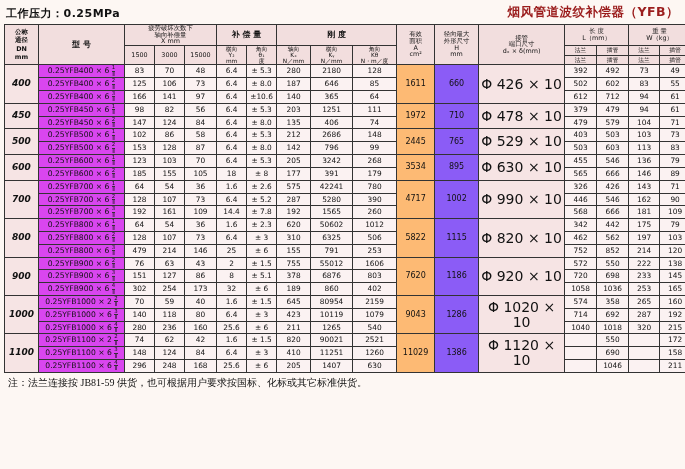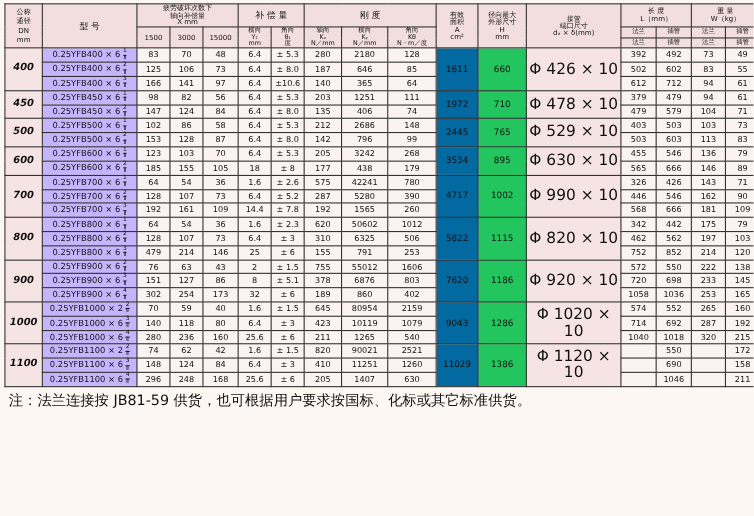--- a/index.html
+++ b/index.html
@@ -10,39 +10,45 @@
     font-size:8px;color:#111;
     overflow:hidden;
   }
   .page{position:relative;width:685px;height:469px;box-sizing:border-box;padding:3px 4px 0 4px;}
   .topbar{display:flex;justify-content:space-between;align-items:flex-end;padding:1px 2px 3px 2px;}
   .press{font-size:11px;font-weight:bold;letter-spacing:0.5px;}
   .title{font-size:12.5px;font-weight:bold;color:#9b1d1d;letter-spacing:0.5px;}
   table{border-collapse:collapse;width:677px;table-layout:fixed;}
   td,th{border:1px solid #333;text-align:center;vertical-align:middle;font-size:7.4px;line-height:1.05;padding:0;}
   thead th{background:#f2dede;font-weight:normal;}
-  .hdr-main{font-size:8px;}
+  .hdr-main{font-size:8px;font-weight:bold;}
   .small{font-size:6.4px;}
   .tiny{font-size:5.8px;}
-  .model{background:#c4b5fd;font-size:7.6px;white-space:nowrap;}
+  .model{background:#d946ef;font-size:7.6px;white-space:nowrap;}
   .dn{background:#f6e4e4;font-size:9px;font-weight:bold;font-style:italic;}
   .rowcell{background:#fbf2f2;}
-  .area{background:#0369a1;font-size:8px;}
-  .hcell{background:#22c55e;font-size:8px;text-align:center;}
+  .area{background:#fdba74;font-size:8px;}
+  .hcell{background:#8b5cf6;font-size:8px;text-align:center;}
   .pipe{background:#f6e4e4;font-size:14px;}
-  .foot{font-size:13px;padding:3px 2px 0 4px;}
+  .foot{font-size:10px;padding:3px 2px 0 4px;font-family:Liberation Serif, serif;}
   .frac{display:inline-block;vertical-align:middle;font-size:5.4px;line-height:1;text-align:center;}
   .frac i{display:block;font-style:normal;}
   .frac .bar{border-top:1px solid #333;}
 </style>
 </head>
 <body>
 
 <div class="page">
 
+  <div class="topbar">
+    <div class="press">工作压力：0.25MPa</div>
+    <div class="title">
+      <span>烟风管道波纹补偿器</span><span>（YFB）</span>
+    </div>
+  </div>
 
   <table>
     <colgroup>
       <col style="width:34px">
         <col style="width:86px">
       <col style="width:30px">
         <col style="width:30px">
         <col style="width:32px">
       <col style="width:30px">
         <col style="width:30px">
@@ -284,21 +290,21 @@
           <td class="rowcell">79</td>
         </tr>
         <tr>
           <td class="model"><span>0.25YFB600 × 6</span> <span class="frac"><i>2</i><i class="bar">Ⅱ</i></span></td>
           <td class="rowcell">185</td>
           <td class="rowcell">155</td>
           <td class="rowcell">105</td>
           <td class="rowcell">18</td>
           <td class="rowcell">± 8</td>
           <td class="rowcell">177</td>
-          <td class="rowcell">438</td>
+          <td class="rowcell">391</td>
           <td class="rowcell">179</td>
           <td class="rowcell">565</td>
           <td class="rowcell">666</td>
           <td class="rowcell">146</td>
           <td class="rowcell">89</td>
         </tr>
         <tr>
           <td class="dn" rowspan="3">700</td>
           <td class="model"><span>0.25YFB700 × 6</span> <span class="frac"><i>1</i><i class="bar">Ⅱ</i></span></td>
           <td class="rowcell">64</td>
@@ -453,21 +459,21 @@
           <td class="rowcell">40</td>
           <td class="rowcell">1.6</td>
           <td class="rowcell">± 1.5</td>
           <td class="rowcell">645</td>
           <td class="rowcell">80954</td>
           <td class="rowcell">2159</td>
           <td class="area" rowspan="3">9043</td>
           <td class="hcell" rowspan="3">1286</td>
           <td class="pipe" rowspan="3">Φ 1020 × 10</td>
           <td class="rowcell">574</td>
-          <td class="rowcell">552</td>
+          <td class="rowcell">358</td>
           <td class="rowcell">265</td>
           <td class="rowcell">160</td>
         </tr>
         <tr>
           <td class="model"><span>0.25YFB1000 × 6</span> <span class="frac"><i>3</i><i class="bar">Ⅱ</i></span></td>
           <td class="rowcell">140</td>
           <td class="rowcell">118</td>
           <td class="rowcell">80</td>
           <td class="rowcell">6.4</td>
           <td class="rowcell">± 3</td>

